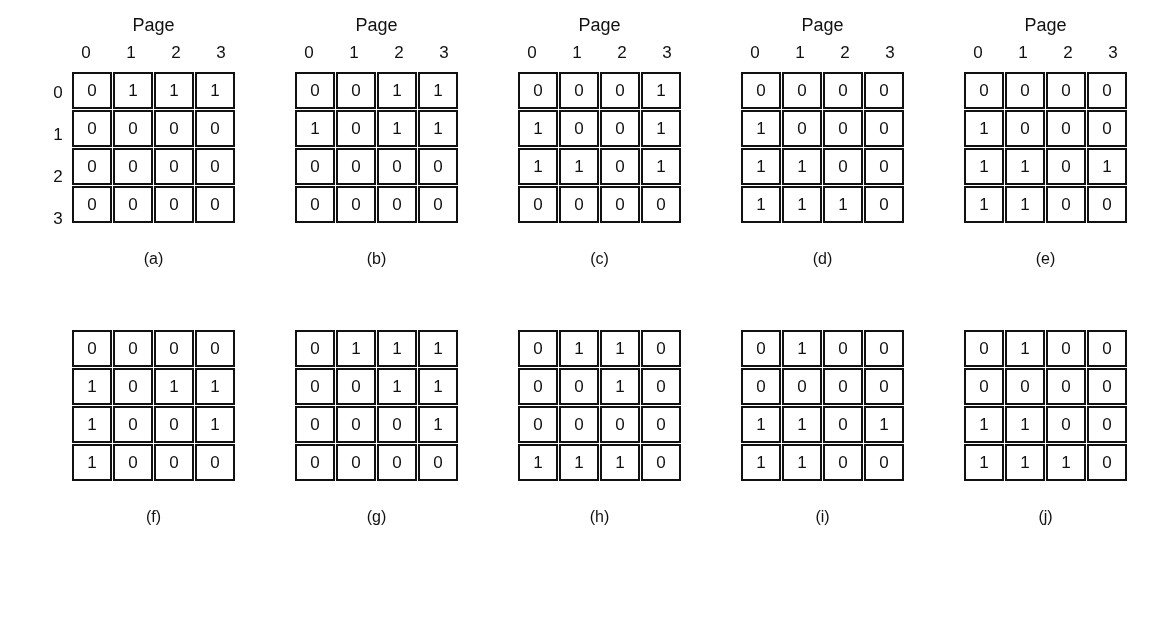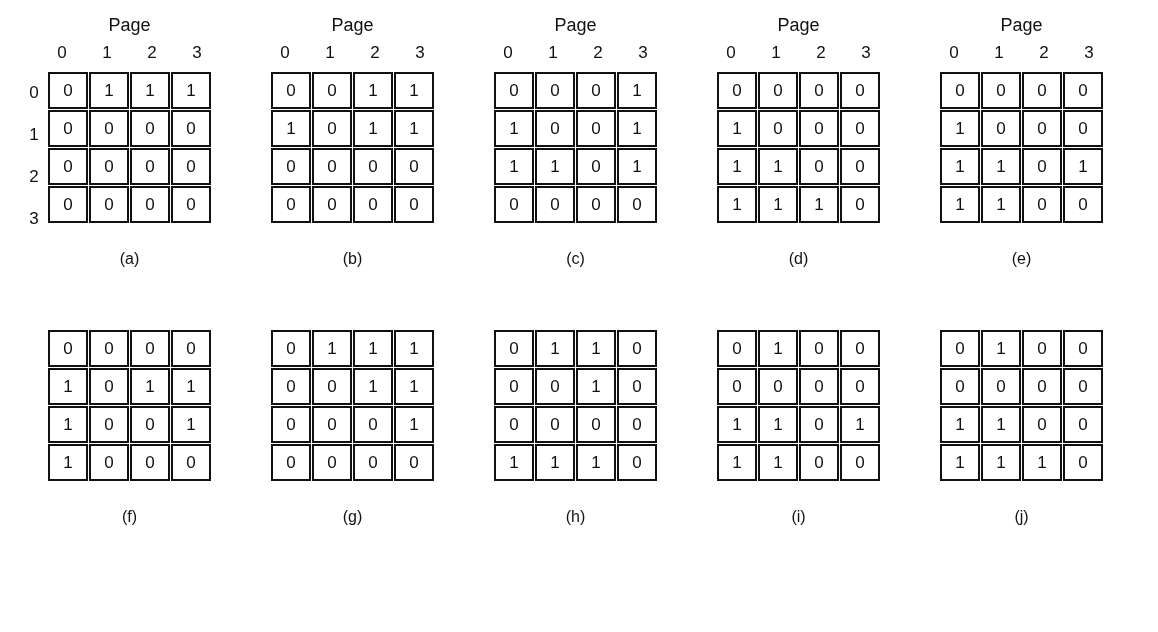--- a/index.html
+++ b/index.html
@@ -12,21 +12,21 @@
   #canvas {
     position: relative;
     width: 1158px;
     height: 632px;
     background: #ffffff;
     overflow: hidden;
   }
   .matrix-row {
     display: flex;
     align-items: flex-start;
-    padding-left: 40px;
+    padding-left: 64px;
     column-gap: 44px;
   }
   .matrix-row.top { padding-top: 12px; }
   .matrix-row.bottom { margin-top: 62px; }
 
   .matrix-block {
     width: 179px;
     display: flex;
     flex-direction: column;
     align-items: center;

